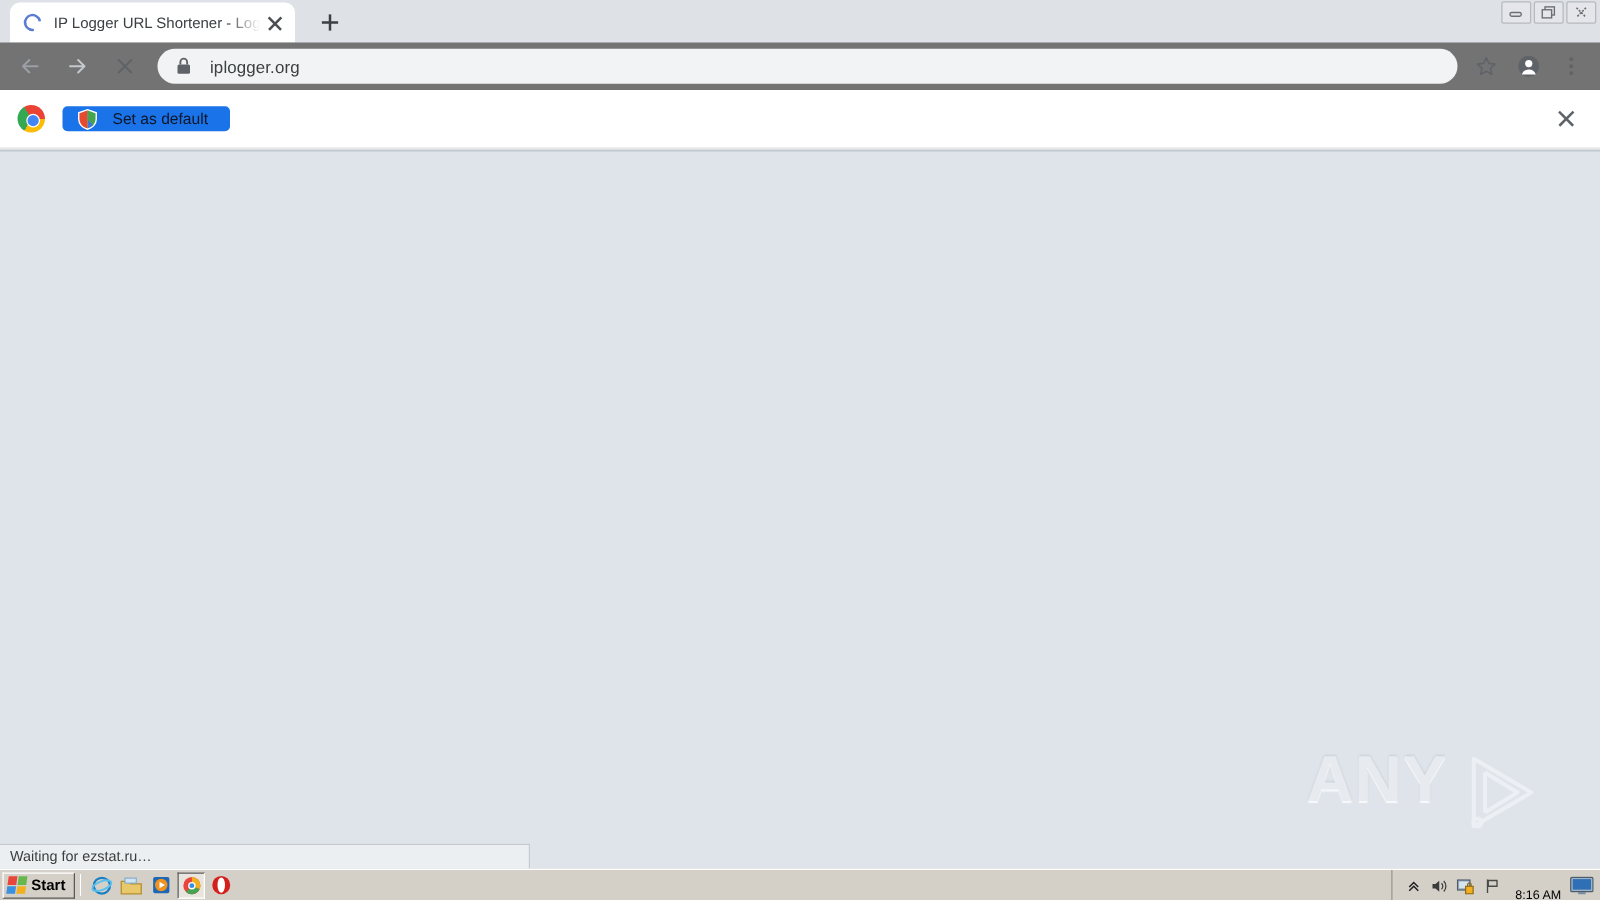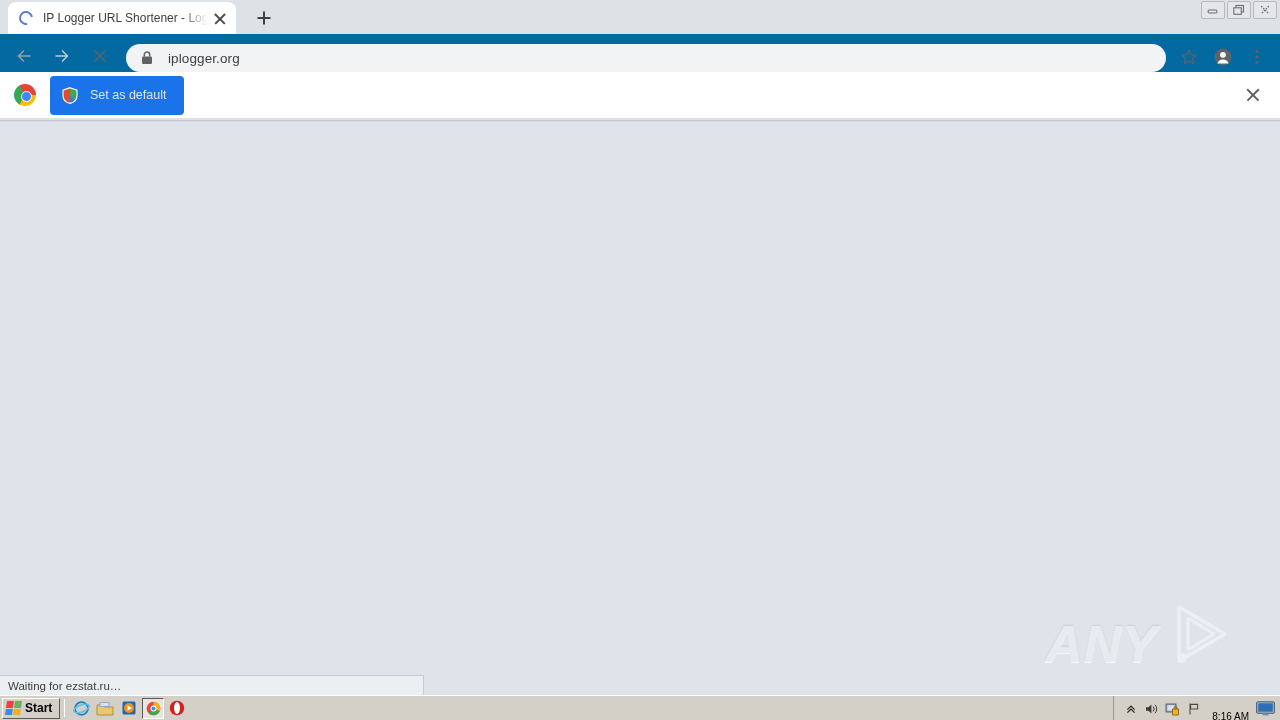--- a/index.html
+++ b/index.html
@@ -86,22 +86,22 @@
     background: #e4e6e9;
     border-radius: 2px;
     position: relative;
   }
   .wbtn svg { position: absolute; left: 50%; top: 50%; transform: translate(-50%,-50%); }
 
   
   .toolbar {
     position: absolute; top: 34px; left: 0;
     width: 1280px; height: 38px;
-    background: #0369a1;
-    display: flex; align-items: flex-end;
+    background: #737373;
+    display: flex; align-items: center;
   }
   .navbtn {
     width: 32px; height: 32px;
     margin-left: 6px;
     position: relative;
     border-radius: 50%;
   }
   .navbtn:first-child { margin-left: 8px; }
   .navbtn svg { position: absolute; left: 50%; top: 50%; transform: translate(-50%,-50%); }
 
@@ -141,26 +141,26 @@
     content: ""; position: absolute; left: 50%; top: 50%;
     width: 9px; height: 9px; margin: -4.5px 0 0 -4.5px;
     background: #4285f4; border: 1.5px solid #fff; border-radius: 50%;
   }
   .infobar-text {
     margin-left: 19px;
     font-size: 13.5px; color: #3c4043;
   }
   .setdefault-btn {
     margin-left: 14px;
-    height: 39px;
+    height: 20px;
     background: #1a73e8;
     border-radius: 4px;
     display: flex; align-items: center;
     padding: 0 18px 0 12px;
-    color: #e5e5e5; font-size: 12.5px;
+    color: #0f172a; font-size: 12.5px;
   }
   .shield { width: 16px; height: 17px; margin-right: 12px; flex: 0 0 16px; }
   .infobar-close {
     position: absolute; right: 16px; top: 50%;
     transform: translateY(-50%);
     width: 22px; height: 22px;
   }
   .infobar-close::before, .infobar-close::after {
     content: ""; position: absolute;
     left: 3px; top: 10px; width: 16px; height: 1.6px;
@@ -177,23 +177,22 @@
     overflow: hidden;
   }
   .viewport-topline {
     position: absolute; top: 0; left: 0; width: 1280px; height: 2px;
     background: linear-gradient(to bottom, #b9c0c8, #dfe4ea);
   }
 
   
   .watermark {
     position: absolute; right: 42px; bottom: 25px;
-    display: flex; align-items: flex-end;
+    display: flex; align-items: flex-start;
     opacity: .92;
-    font-style: italic;
   }
   .wm-text {
     font-size: 52px; font-weight: bold;
     letter-spacing: 1px;
     color: #e8ecf1;
     text-shadow: 0 1px 1px rgba(255,255,255,.9), 0 -1px 2px rgba(160,172,186,.45);
     line-height: 1;
     font-family: "Liberation Sans", sans-serif;
   }
   .wm-logo { width: 72px; height: 72px; margin: 0 4px; }

